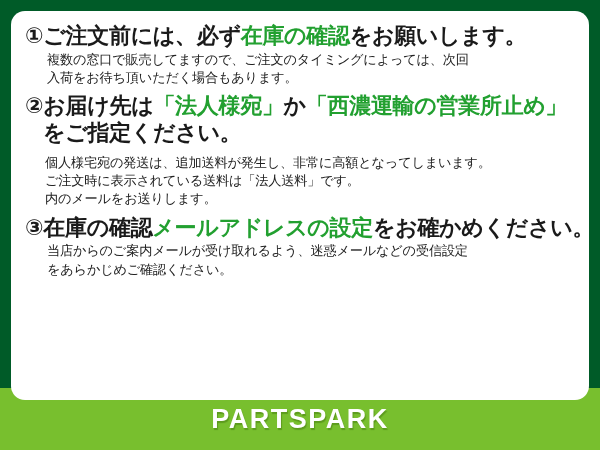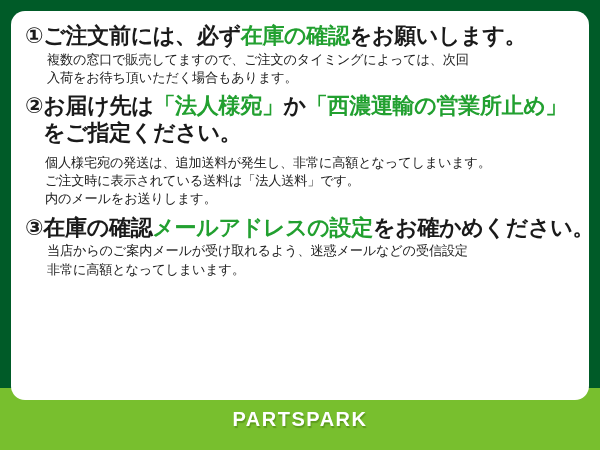--- a/index.html
+++ b/index.html
@@ -30,21 +30,21 @@
     bottom: 0;
     height: 62px;
     background: #78bf2e;
     display: flex;
     align-items: center;
     justify-content: center;
   }
 
   #brand {
     color: #ffffff;
-    font-size: 20px;
+    font-size: 27px;
     font-weight: bold;
     letter-spacing: 1.5px;
     text-shadow: 1px 2px 1px rgba(60,110,10,0.45);
   }
 
   
   #card {
     position: absolute;
     left: 11px;
     top: 11px;
@@ -151,18 +151,18 @@
         <div>内のメールをお送りします。</div>
       </div>
     </div>
 
     <div class="item" id="item-3">
       <div class="item-heading">
         <span>③</span><span>在庫の確認</span><span class="hl">メールアドレスの設定</span><span>をお確かめください。</span>
       </div>
       <div class="item-body">
         <div>当店からのご案内メールが受け取れるよう、迷惑メールなどの受信設定</div>
-        <div>非常に高額となってしまいます。</div>
+        <div>をあらかじめご確認ください。</div>
       </div>
     </div>
 
   </div>
 </div>
 
 </body></html>

